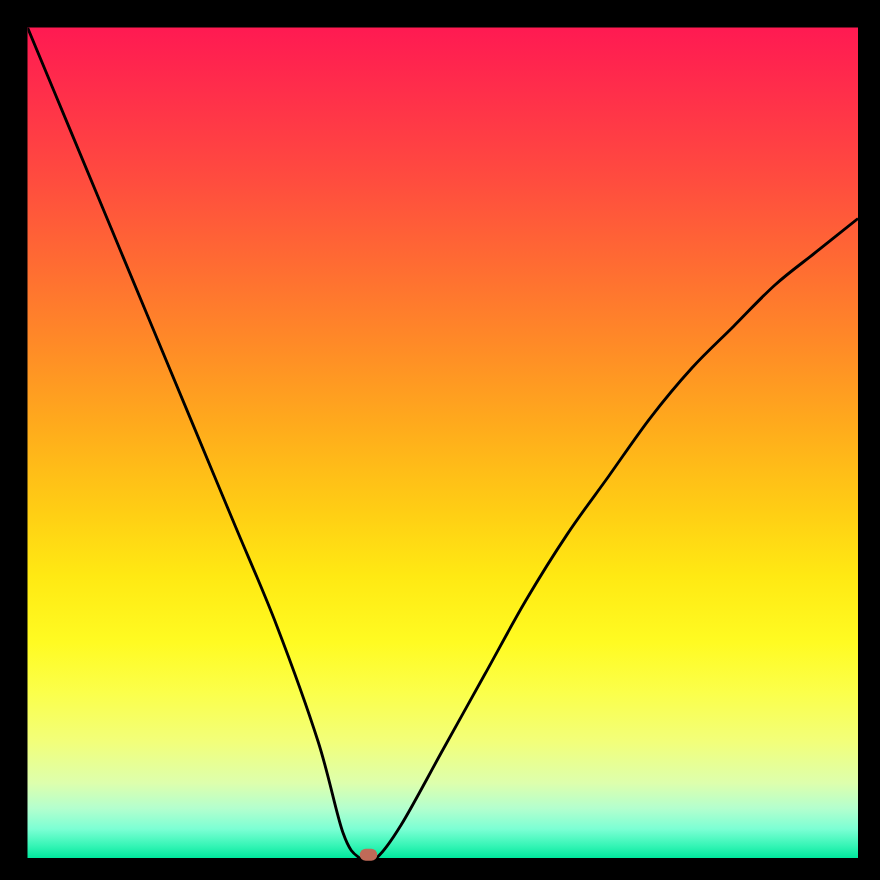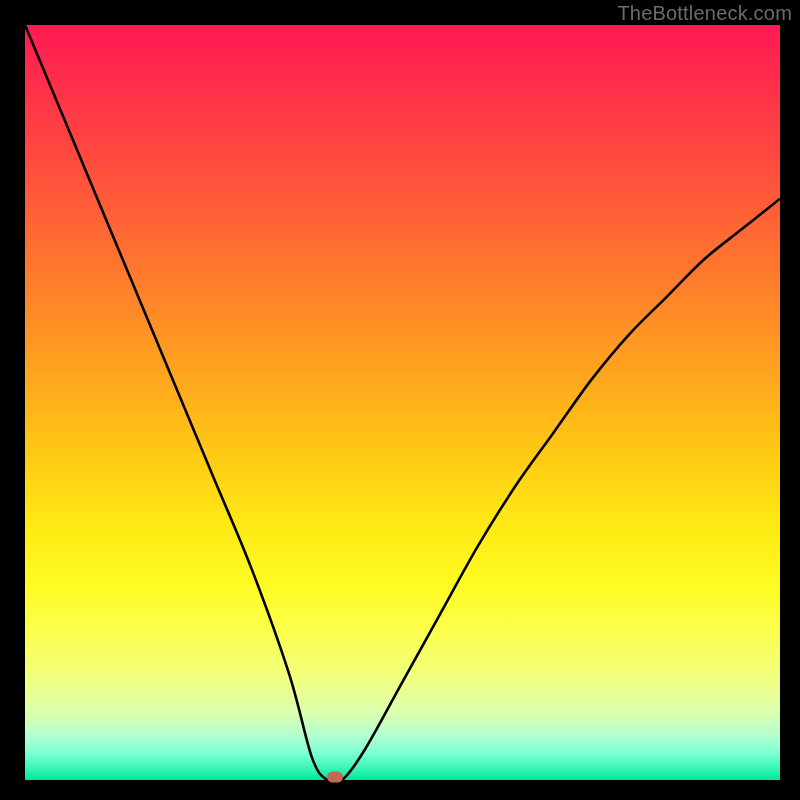--- a/index.html
+++ b/index.html
@@ -63,14 +63,13 @@
 <body>
 
 <div class="frame">
   <div class="plot-area">
     <div class="gradient-bg"></div>
     <svg class="curve-svg" viewBox="0 0 755 755" preserveAspectRatio="none">
       <path id="curvePath" class="curve-path" d="M 0 0 C 6.291666666666667 15.100000000000003 25.166666666666664 60.40000000000002 37.75 90.60000000000002 C 50.333333333333336 120.80000000000003 62.916666666666664 151.00000000000006 75.5 181.20000000000005 C 88.08333333333333 211.40000000000003 100.66666666666667 241.60000000000002 113.25 271.8 C 125.83333333333333 302 138.41666666666666 332.2 151 362.4 C 163.58333333333334 392.59999999999997 176.16666666666666 422.8 188.75 453 C 201.33333333333334 483.2 213.91666666666666 510.88333333333327 226.5 543.5999999999999 C 239.08333333333334 576.3166666666666 254.18333333333334 617.8416666666666 264.25 649.3 C 274.31666666666666 680.7583333333333 280.6083333333333 714.7333333333333 286.9 732.35 C 293.19166666666666 749.9666666666667 296.9666666666667 751.225 302 755 C 307.0333333333333 758.775 310.8083333333333 760.0333333333333 317.09999999999997 755 C 323.39166666666665 749.9666666666667 329.68333333333334 741.1583333333333 339.75 724.8 C 349.81666666666666 708.4416666666666 364.91666666666663 679.5 377.5 656.85 C 390.08333333333337 634.2 402.66666666666674 611.55 415.25000000000006 588.9 C 427.83333333333337 566.25 440.4166666666667 542.3416666666667 453 520.95 C 465.5833333333333 499.5583333333334 478.1666666666667 479.425 490.75 460.55 C 503.3333333333333 441.675 515.9166666666666 425.31666666666666 528.5 407.7 C 541.0833333333334 390.0833333333333 553.6666666666666 371.2083333333333 566.25 354.84999999999997 C 578.8333333333334 338.4916666666666 591.4166666666666 323.39166666666665 604 309.55 C 616.5833333333334 295.70833333333337 629.1666666666666 284.3833333333333 641.75 271.8 C 654.3333333333334 259.2166666666667 666.9166666666666 245.37500000000006 679.5 234.05000000000007 C 692.0833333333334 222.72500000000008 704.6666666666666 213.9166666666667 717.25 203.85000000000002 C 729.8333333333334 193.78333333333333 748.7083333333334 178.6833333333333 755 173.64999999999998"></path>
     </svg>
     <div id="marker" class="marker" style="left: 309.55px; top: 752px; background: rgb(192, 106, 88);"></div>
   </div>
-  <div class="watermark">TheBottleneck.com</div>
 </div>
 
 </body></html>

